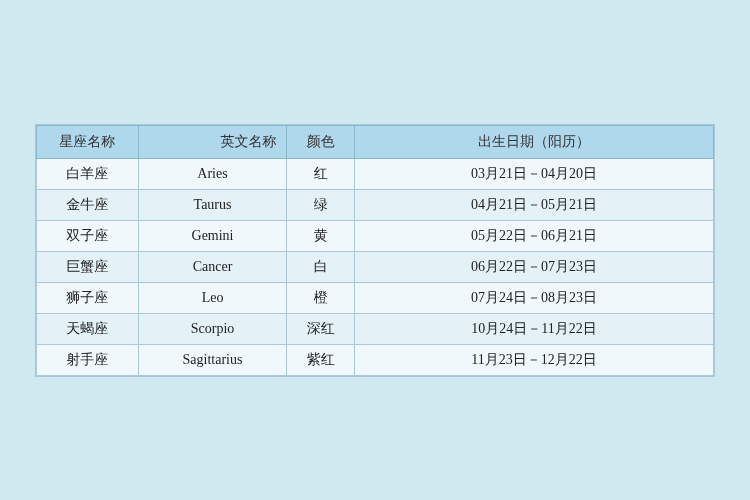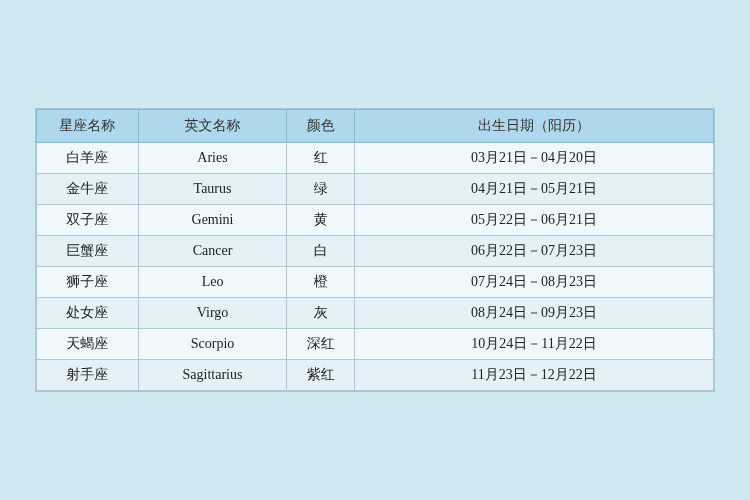--- a/index.html
+++ b/index.html
@@ -53,21 +53,21 @@
 
     tbody td {
       border: 1px solid #aac8d8;
       padding: 6px 2px;
       text-align: center;
       color: #222;
       font-size: 14px;
     }
 
     .col-chinese { width: 15%; }
-    .col-english { width: 22%; }
+    .col-english { width: 22%; text-align: right; }
     .col-color   { width: 10%; }
     .col-date    { width: 53%; }
   </style>
 </head>
 <body>
 
 <div class="table-container">
   <table>
     <thead>
       <tr>
@@ -102,26 +102,20 @@
           <td>白</td>
           <td>06月22日－07月23日</td>
         </tr>
         <tr>
           <td>狮子座</td>
           <td>Leo</td>
           <td>橙</td>
           <td>07月24日－08月23日</td>
         </tr>
         <tr>
-          <td>处女座</td>
-          <td>Virgo</td>
-          <td>灰</td>
-          <td>08月24日－09月23日</td>
-        </tr>
-        <tr>
           <td>天蝎座</td>
           <td>Scorpio</td>
           <td>深红</td>
           <td>10月24日－11月22日</td>
         </tr>
         <tr>
           <td>射手座</td>
           <td>Sagittarius</td>
           <td>紫红</td>
           <td>11月23日－12月22日</td>

